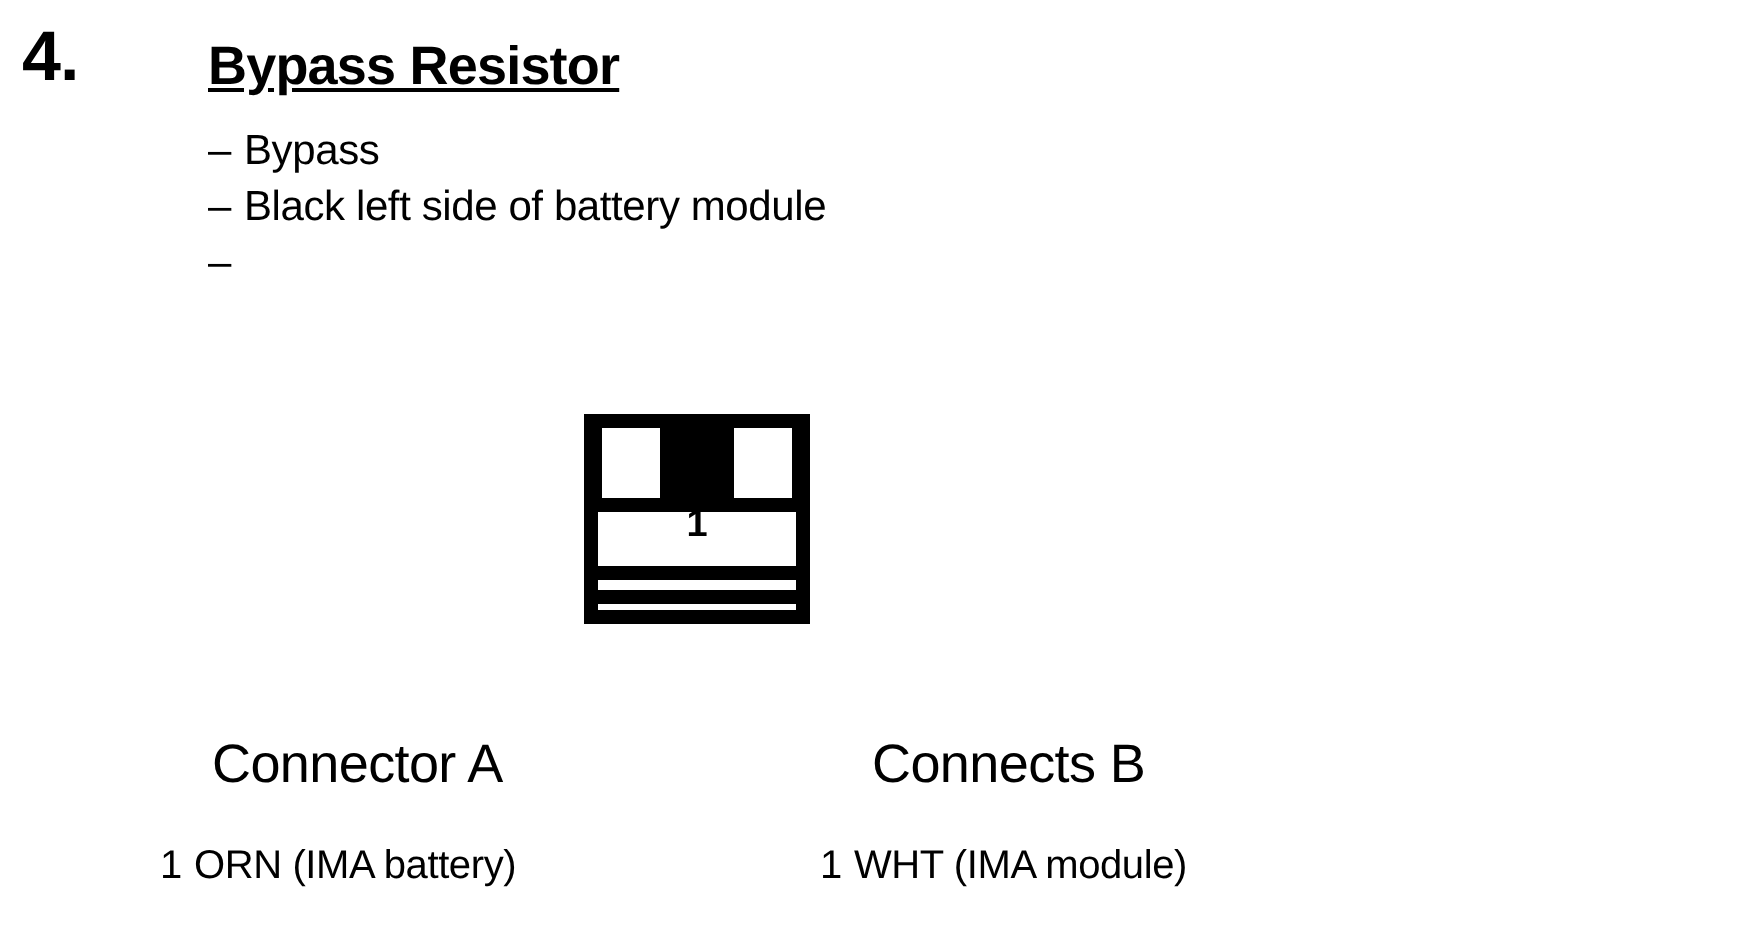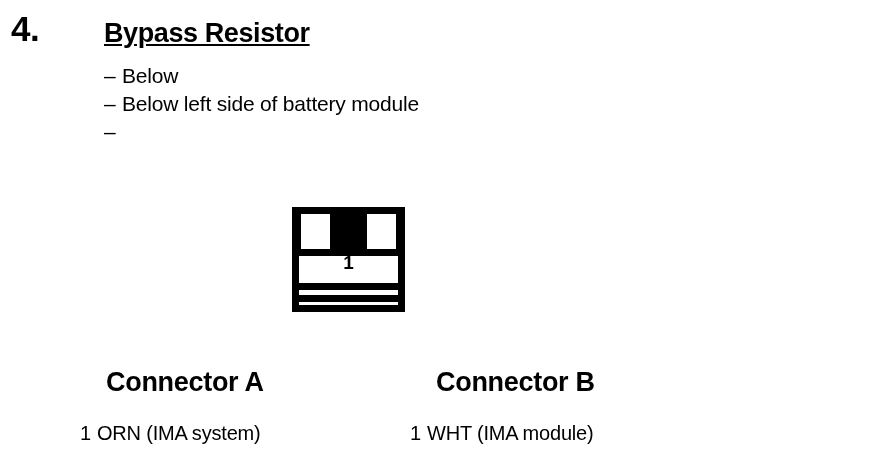--- a/index.html
+++ b/index.html
@@ -122,21 +122,21 @@
   
   .conn-col {
     position: absolute;
     top: 366px;
   }
   .conn-col-a { left: 106px; }
   .conn-col-b { left: 436px; }
 
   .conn-col-title {
     font-size: 27px;
-    font-weight: bold;
+    font-weight: normal;
     letter-spacing: -0.3px;
     line-height: 32px;
     white-space: nowrap;
   }
   .pin-row {
     position: absolute;
     top: 420px;
     display: flex;
     align-items: baseline;
     font-size: 20px;
@@ -157,26 +157,26 @@
 
 <div id="page">
 
   <div class="heading-number">4.</div>
   <div class="heading-title">Bypass Resistor</div>
 
   <div class="bullet-list">
 
     <div class="bullet-row">
       <span class="bullet-dash">–</span>
-      <span class="bullet-text">Below</span>
+      <span class="bullet-text">Bypass</span>
     </div>
 
     <div class="bullet-row">
       <span class="bullet-dash">–</span>
-      <span class="bullet-text">Below left side of battery module</span>
+      <span class="bullet-text">Black left side of battery module</span>
     </div>
 
     <div class="bullet-row">
       <span class="bullet-dash">–</span>
     </div>
 
   </div>
 
   <div class="connector-figure">
     <div class="conn-body"></div>
@@ -187,24 +187,24 @@
     <div class="conn-pin-label">1</div>
     <div class="conn-stripe conn-stripe-1"></div>
     <div class="conn-stripe conn-stripe-2"></div>
   </div>
 
   <div class="conn-col conn-col-a">
     <div class="conn-col-title">Connector A</div>
   </div>
   <div class="pin-row pin-row-a">
     <span class="pin-num">1</span>
-    <span class="pin-desc">ORN (IMA system)</span>
+    <span class="pin-desc">ORN (IMA battery)</span>
   </div>
 
   <div class="conn-col conn-col-b">
-    <div class="conn-col-title">Connector B</div>
+    <div class="conn-col-title">Connects B</div>
   </div>
   <div class="pin-row pin-row-b">
     <span class="pin-num">1</span>
     <span class="pin-desc">WHT (IMA module)</span>
   </div>
 
 </div>
 
 </body></html>

